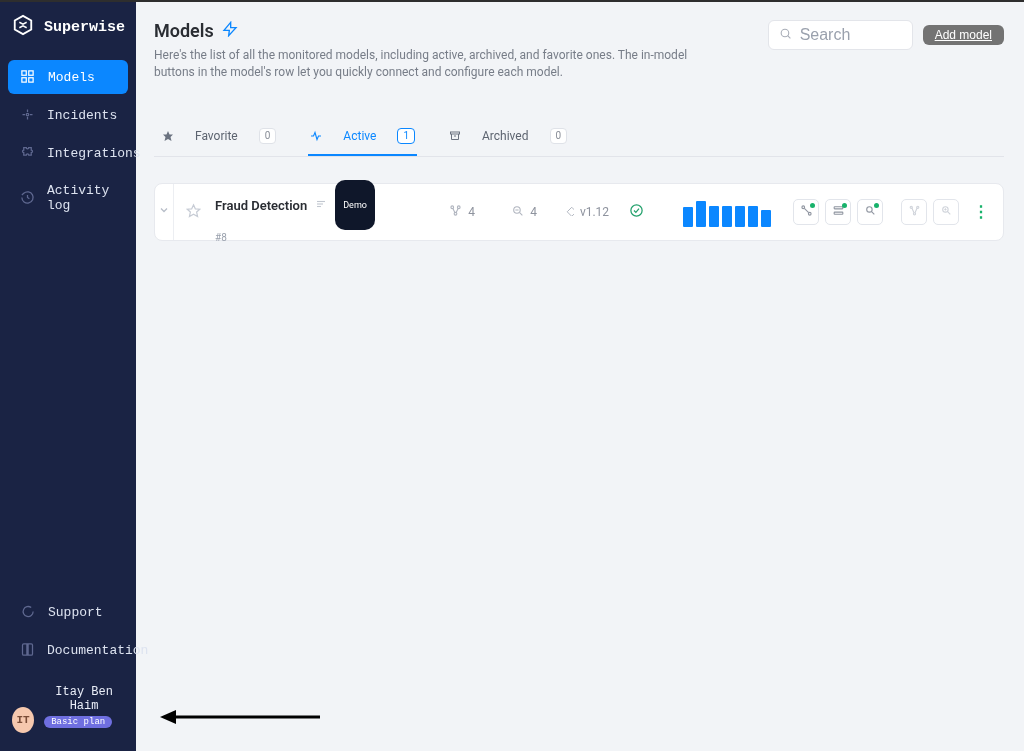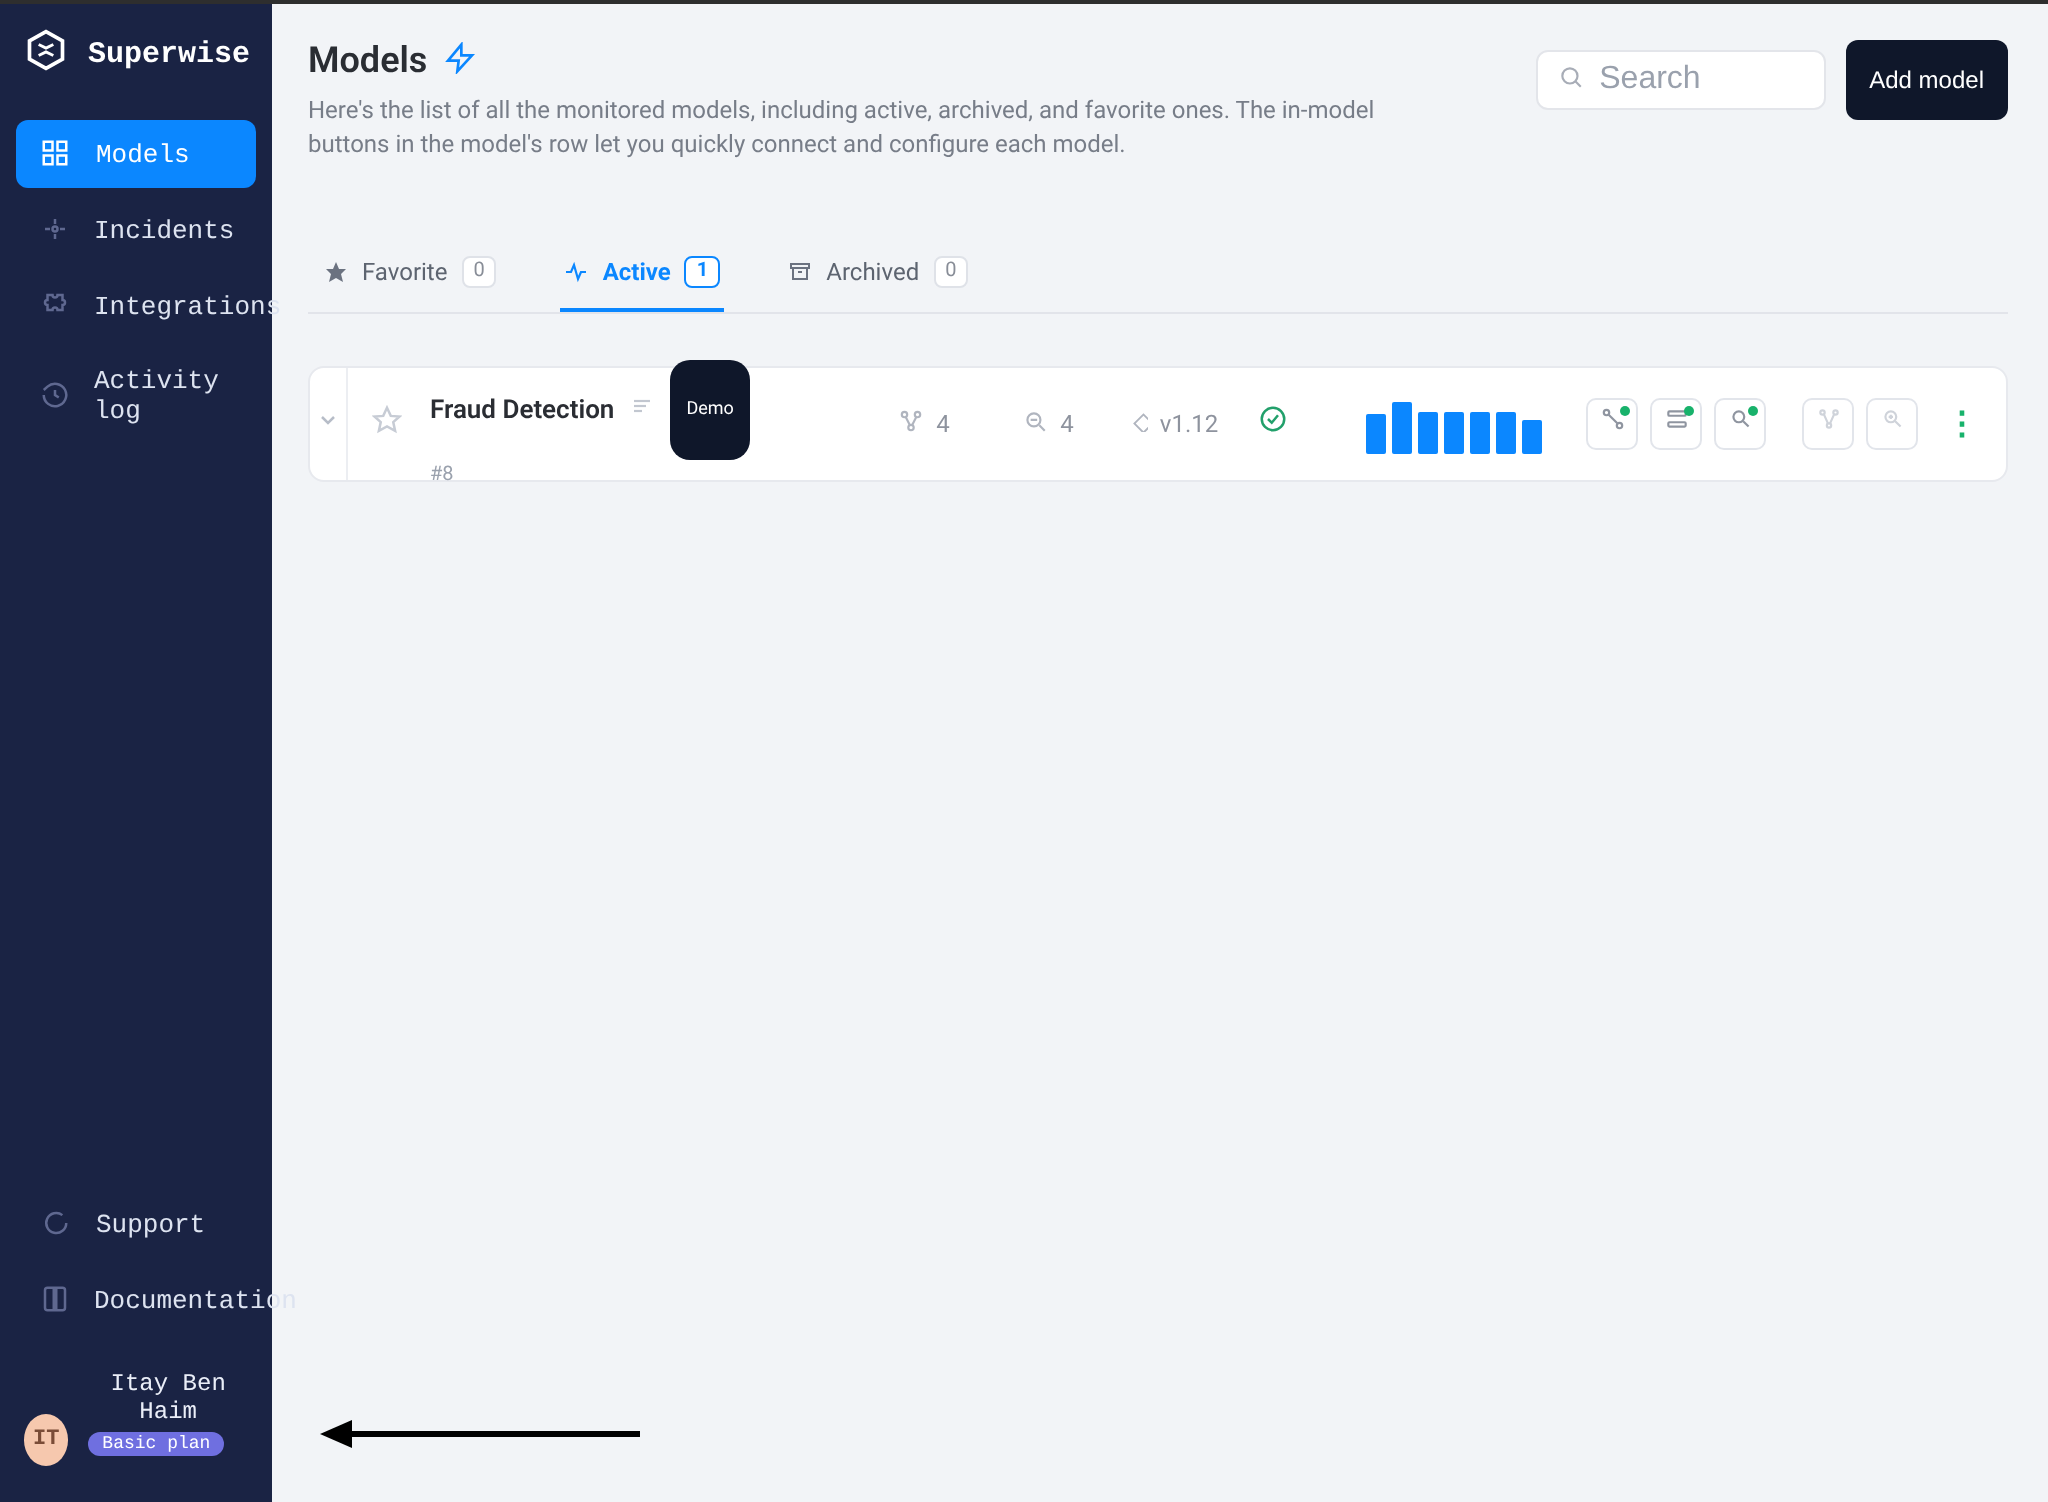--- a/index.html
+++ b/index.html
@@ -27,26 +27,26 @@
   .header { display:flex; align-items:flex-start; gap:16px; }
   .title-row { display:flex; align-items:center; gap:8px; }
   .page-title { font-size:18px; font-weight:600; color:#2a2d33; }
   .title-bolt { color:#0b87ff; }
   .subtitle { color:#777d88; font-size:12px; max-width:540px; line-height:1.45; margin-top:6px; }
   .header-right { margin-left:auto; display:flex; gap:10px; align-items:center; }
   .search { display:flex; align-items:center; gap:8px; background:#fff; border:1px solid #e3e5ea; border-radius:6px; padding:6px 10px; width:145px; height:30px; }
   .search input { border:none; outline:none; font-size:16px; width:100%; color:#333; }
   .search input::placeholder{ color:#9aa1ad; }
   .search-icon{ color:#a8adb7; }
-  .add-btn { background:#0f172a; color:#fff; border:none; border-radius:6px; padding:0 12px; height:40px; font-size:12px; font-weight:500; cursor:pointer; }
+  .add-btn { background:#737373; color:#fff; border:none; border-radius:6px; padding:0 12px; height:20px; font-size:12px; font-weight:500; cursor:pointer;text-decoration:underline; }
 
   
   .tabs { display:flex; gap:30px; border-bottom:1px solid #e2e4ea; margin-top:38px; padding-left:6px;}
-  .tab { display:flex; align-items:center; gap:7px; font-size:12px; color:#5d6470; padding:8px 2px 10px 2px; border-bottom:2px solid transparent; cursor:pointer; }
-  .tab.active { color:#0b87ff; border-bottom:2px solid #0b87ff; font-weight:700; }
+  .tab { display:flex; align-items:center; gap:21px; font-size:12px; color:#5d6470; padding:8px 2px 10px 2px; border-bottom:2px solid transparent; cursor:pointer; }
+  .tab.active { color:#0b87ff; border-bottom:2px solid #0b87ff; font-weight:400; }
   .tab.active .tab-icon{ color:#0b87ff; }
   .tab .tab-icon { color:#6b7280; display:flex; }
   .tab-count { border:1px solid #dfe2e8; border-radius:4px; padding:0px 5px; font-size:10px; color:#888d97; line-height:14px; background:#fff;}
   .tab.active .tab-count{ border-color:#0b87ff; color:#0b87ff; }
 
   
   .model-list { margin-top:26px; }
   .model-row { background:#fff; border:1px solid #e7e9ee; border-radius:8px; height:58px; display:flex; align-items:center; padding:0 10px 0 0; gap:8px; }
   .expand-cell{ width:34px; height:100%; display:flex; align-items:center; justify-content:center; border-right:1px solid #eceef2; color:#b7bdc8; cursor:pointer;}
   .favorite-cell{ width:26px; display:flex; align-items:center; justify-content:center; color:#c7ccd5; cursor:pointer; margin-left:4px;}

